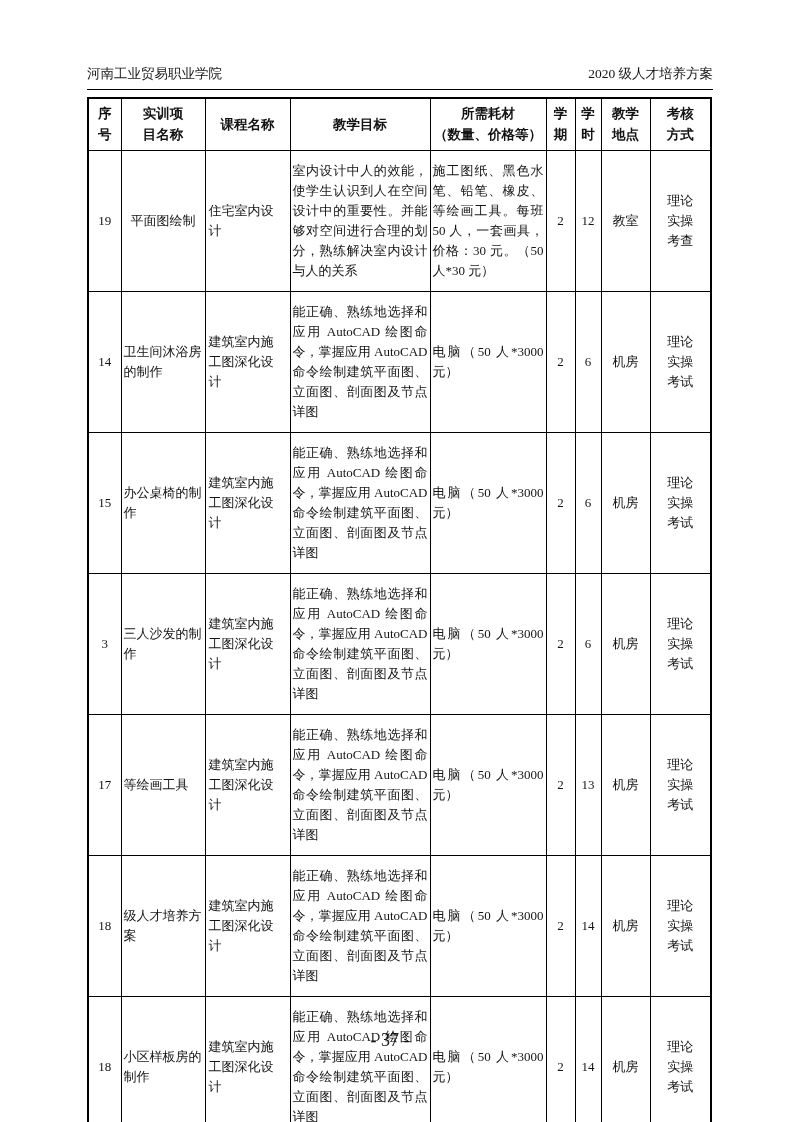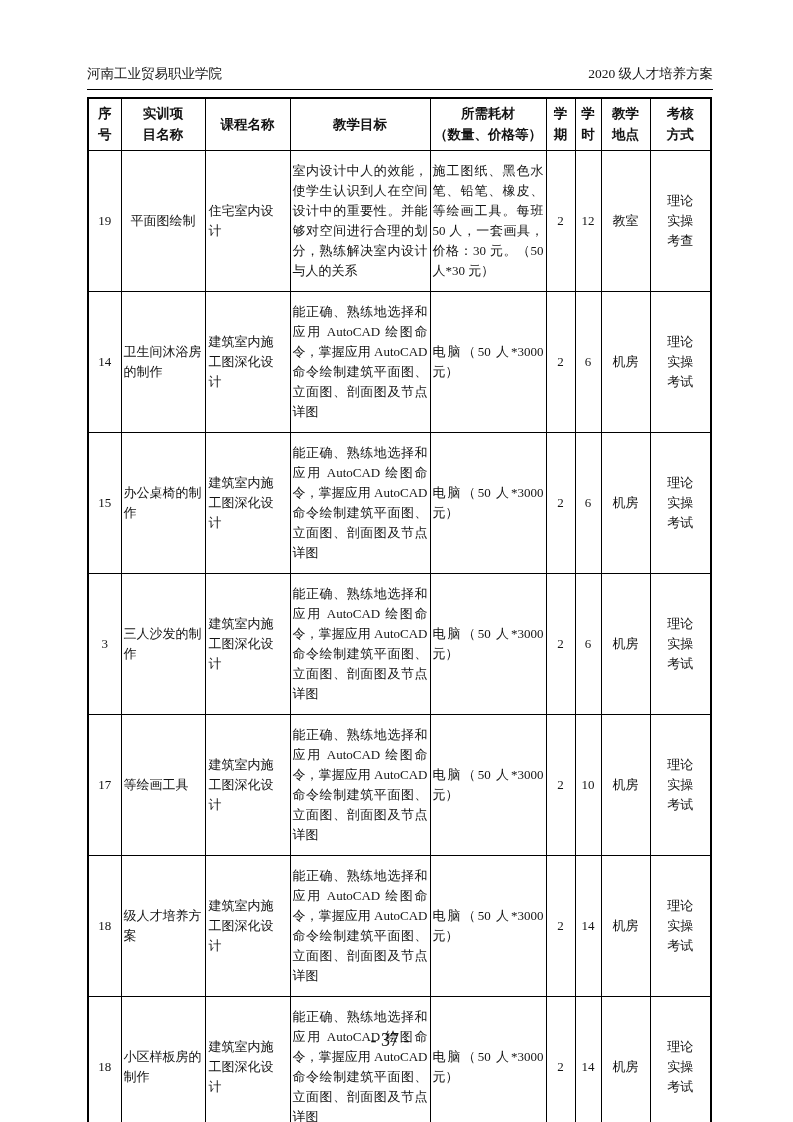--- a/index.html
+++ b/index.html
@@ -169,21 +169,21 @@
         </tr>
         <tr class="rr">
           <td class="ctr">17</td>
           <td class="proj">等绘画工具</td>
           <td class="course">建筑室内施
 工图深化设
 计</td>
           <td class="goal">能正确、熟练地选择和应用 AutoCAD 绘图命令，掌握应用 AutoCAD 命令绘制建筑平面图、立面图、剖面图及节点详图</td>
           <td class="mat">电脑（50 人*3000 元）</td>
           <td class="ctr">2</td>
-          <td class="ctr">10</td>
+          <td class="ctr">13</td>
           <td class="ctr">机房</td>
           <td class="ctr">理论
 实操
 考试</td>
         </tr>
         <tr class="rr">
           <td class="ctr">18</td>
           <td class="proj">级人才培养方案</td>
           <td class="course">建筑室内施
 工图深化设

